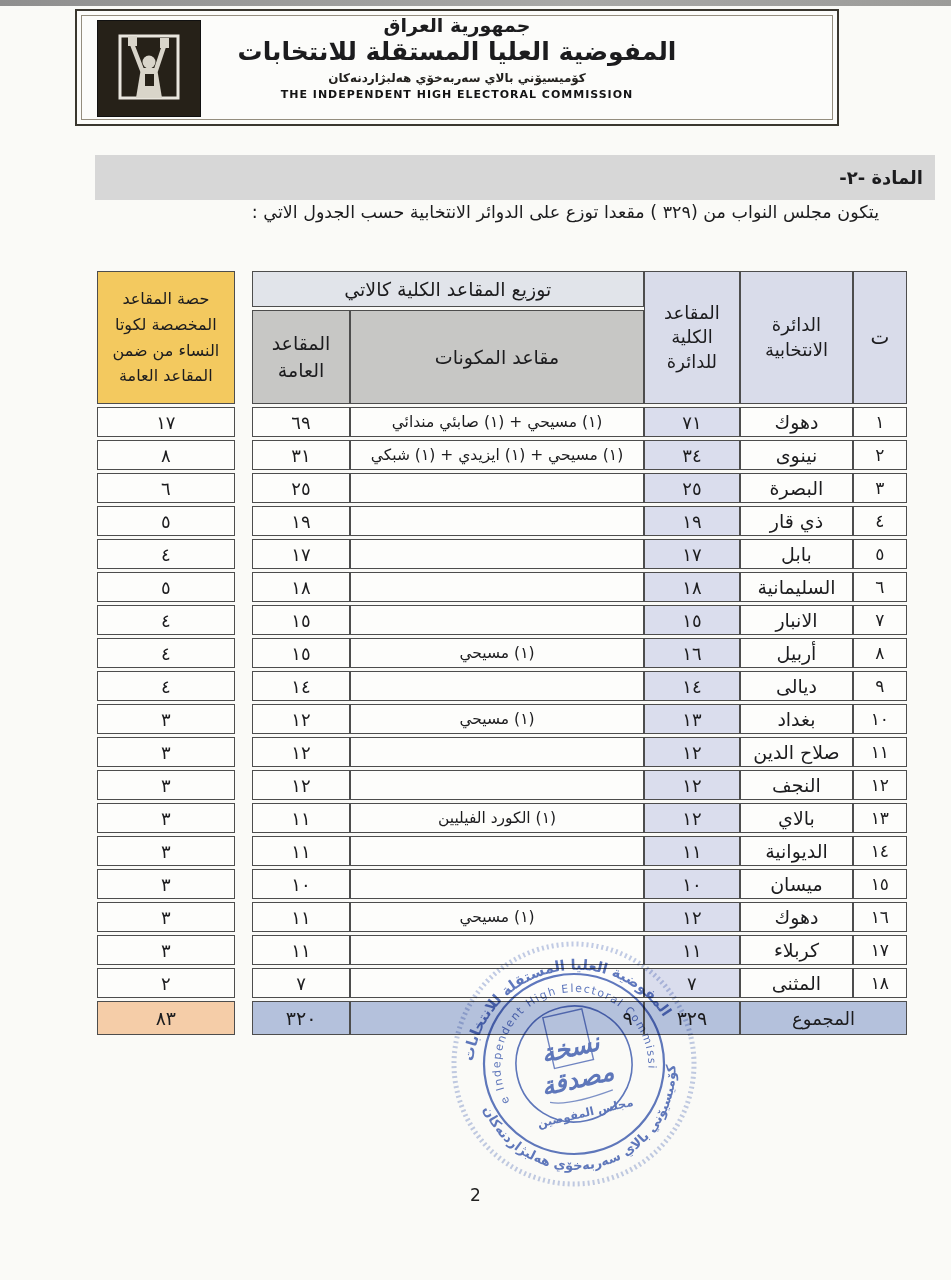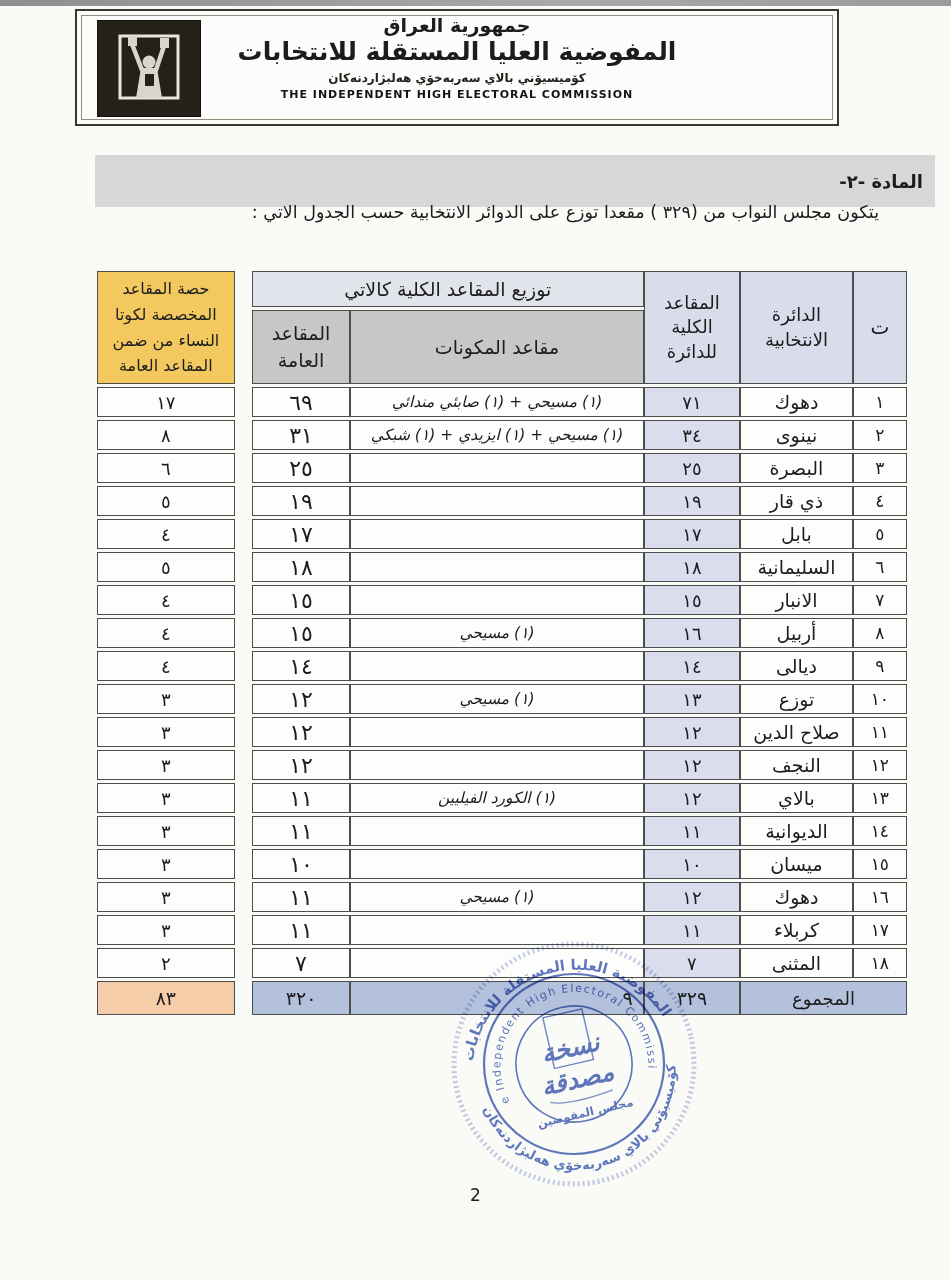--- a/index.html
+++ b/index.html
@@ -19,43 +19,43 @@
     border:2px solid #3a372f;box-shadow:inset 0 0 0 4px #fcfcfa, inset 0 0 0 5px #948d7e;}
   .lh-logo{position:absolute;left:20px;top:9px;width:104px;height:97px;background:#262118;
     border:1px solid #111;display:flex;align-items:center;justify-content:center;}
   .lh-text{position:absolute;left:0;right:0;top:4px;text-align:center;direction:rtl;line-height:1.15;}
   .lh-republic{font-size:19px;font-weight:bold;letter-spacing:1px;}
   .lh-commission{font-size:25px;font-weight:bold;margin-top:1px;}
   .lh-kurdish{font-size:12px;font-weight:bold;margin-top:5px;color:#23211e;}
   .lh-english{direction:ltr;font-size:11px;font-weight:bold;letter-spacing:1px;margin-top:4px;color:#141414;}
 
   
-  .article-bar{position:absolute;left:95px;top:155px;width:840px;height:52px;background:var(--article-bar);
+  .article-bar{position:absolute;left:95px;top:155px;width:840px;height:45px;background:var(--article-bar);
     direction:rtl;display:flex;align-items:center;padding:0 12px;}
   .article-title{font-size:18px;font-weight:bold;}
   .intro{position:absolute;top:202px;left:200px;right:72px;direction:rtl;text-align:right;font-size:17.5px;}
 
   
   .table-wrap{position:absolute;left:97px;top:268px;width:812px;}
   table.seats{border-collapse:separate;border-spacing:0 3px;table-layout:fixed;width:810px;direction:rtl;}
   table.seats th,table.seats td{border:1px solid var(--border);text-align:center;vertical-align:middle;
     font-weight:normal;background:#fdfdfb;padding:0 3px;}
-  tr.hr1{height:36px;} tr.hr2{height:74px;}
+  tr.hr1{height:36px;} tr.hr2{height:94px;}
   tbody tr.row{height:30px;} tr.trow{height:34px;}
   .h-blue{background:var(--header-blue)!important;font-size:18px;line-height:1.35;}
   .h-idx{font-size:20px;}
   .h-band{background:var(--header-band)!important;font-size:19px;font-weight:bold;}
   .h-gray{background:var(--header-gray)!important;font-size:19px;line-height:1.4;}
   .h-quota{background:var(--quota-header)!important;font-size:16px;line-height:1.62;font-weight:bold;}
   .c-gap{border:none!important;background:transparent!important;}
   .c-idx{font-size:17px;}
   .c-dist{font-size:19px;}
   .c-total{background:var(--seats-col)!important;font-size:18px;}
-  .c-comp{font-size:15.5px;white-space:nowrap;font-style:italic;}
-  .c-gen{font-size:22px;}
+  .c-comp{font-size:15.5px;white-space:nowrap;}
+  .c-gen{font-size:18px;}
   .c-quota{font-size:18px;}
   .t-blue{background:var(--total-row)!important;font-weight:bold;margin-left:24px;}
   .t-label{font-size:18px;}
   .t-num{font-size:19px;}
   .t-comp{text-align:right!important;padding-right:10px!important;}
   .t-quota{background:var(--quota-total)!important;font-weight:bold;font-size:19px;}
 
   
   .stamp{position:absolute;left:438px;top:928px;width:272px;height:272px;pointer-events:none;
     mix-blend-mode:multiply;opacity:.88;}
@@ -196,21 +196,21 @@
             <td class="c-idx">٩</td>
             <td class="c-dist">ديالى</td>
             <td class="c-total">١٤</td>
             <td class="c-comp"></td>
             <td class="c-gen">١٤</td>
             <td class="c-gap"></td>
             <td class="c-quota">٤</td>
           </tr>
           <tr class="row">
             <td class="c-idx">١٠</td>
-            <td class="c-dist">توزع</td>
+            <td class="c-dist">بغداد</td>
             <td class="c-total">١٣</td>
             <td class="c-comp">(١) مسيحي</td>
             <td class="c-gen">١٢</td>
             <td class="c-gap"></td>
             <td class="c-quota">٣</td>
           </tr>
           <tr class="row">
             <td class="c-idx">١١</td>
             <td class="c-dist">صلاح الدين</td>
             <td class="c-total">١٢</td>

